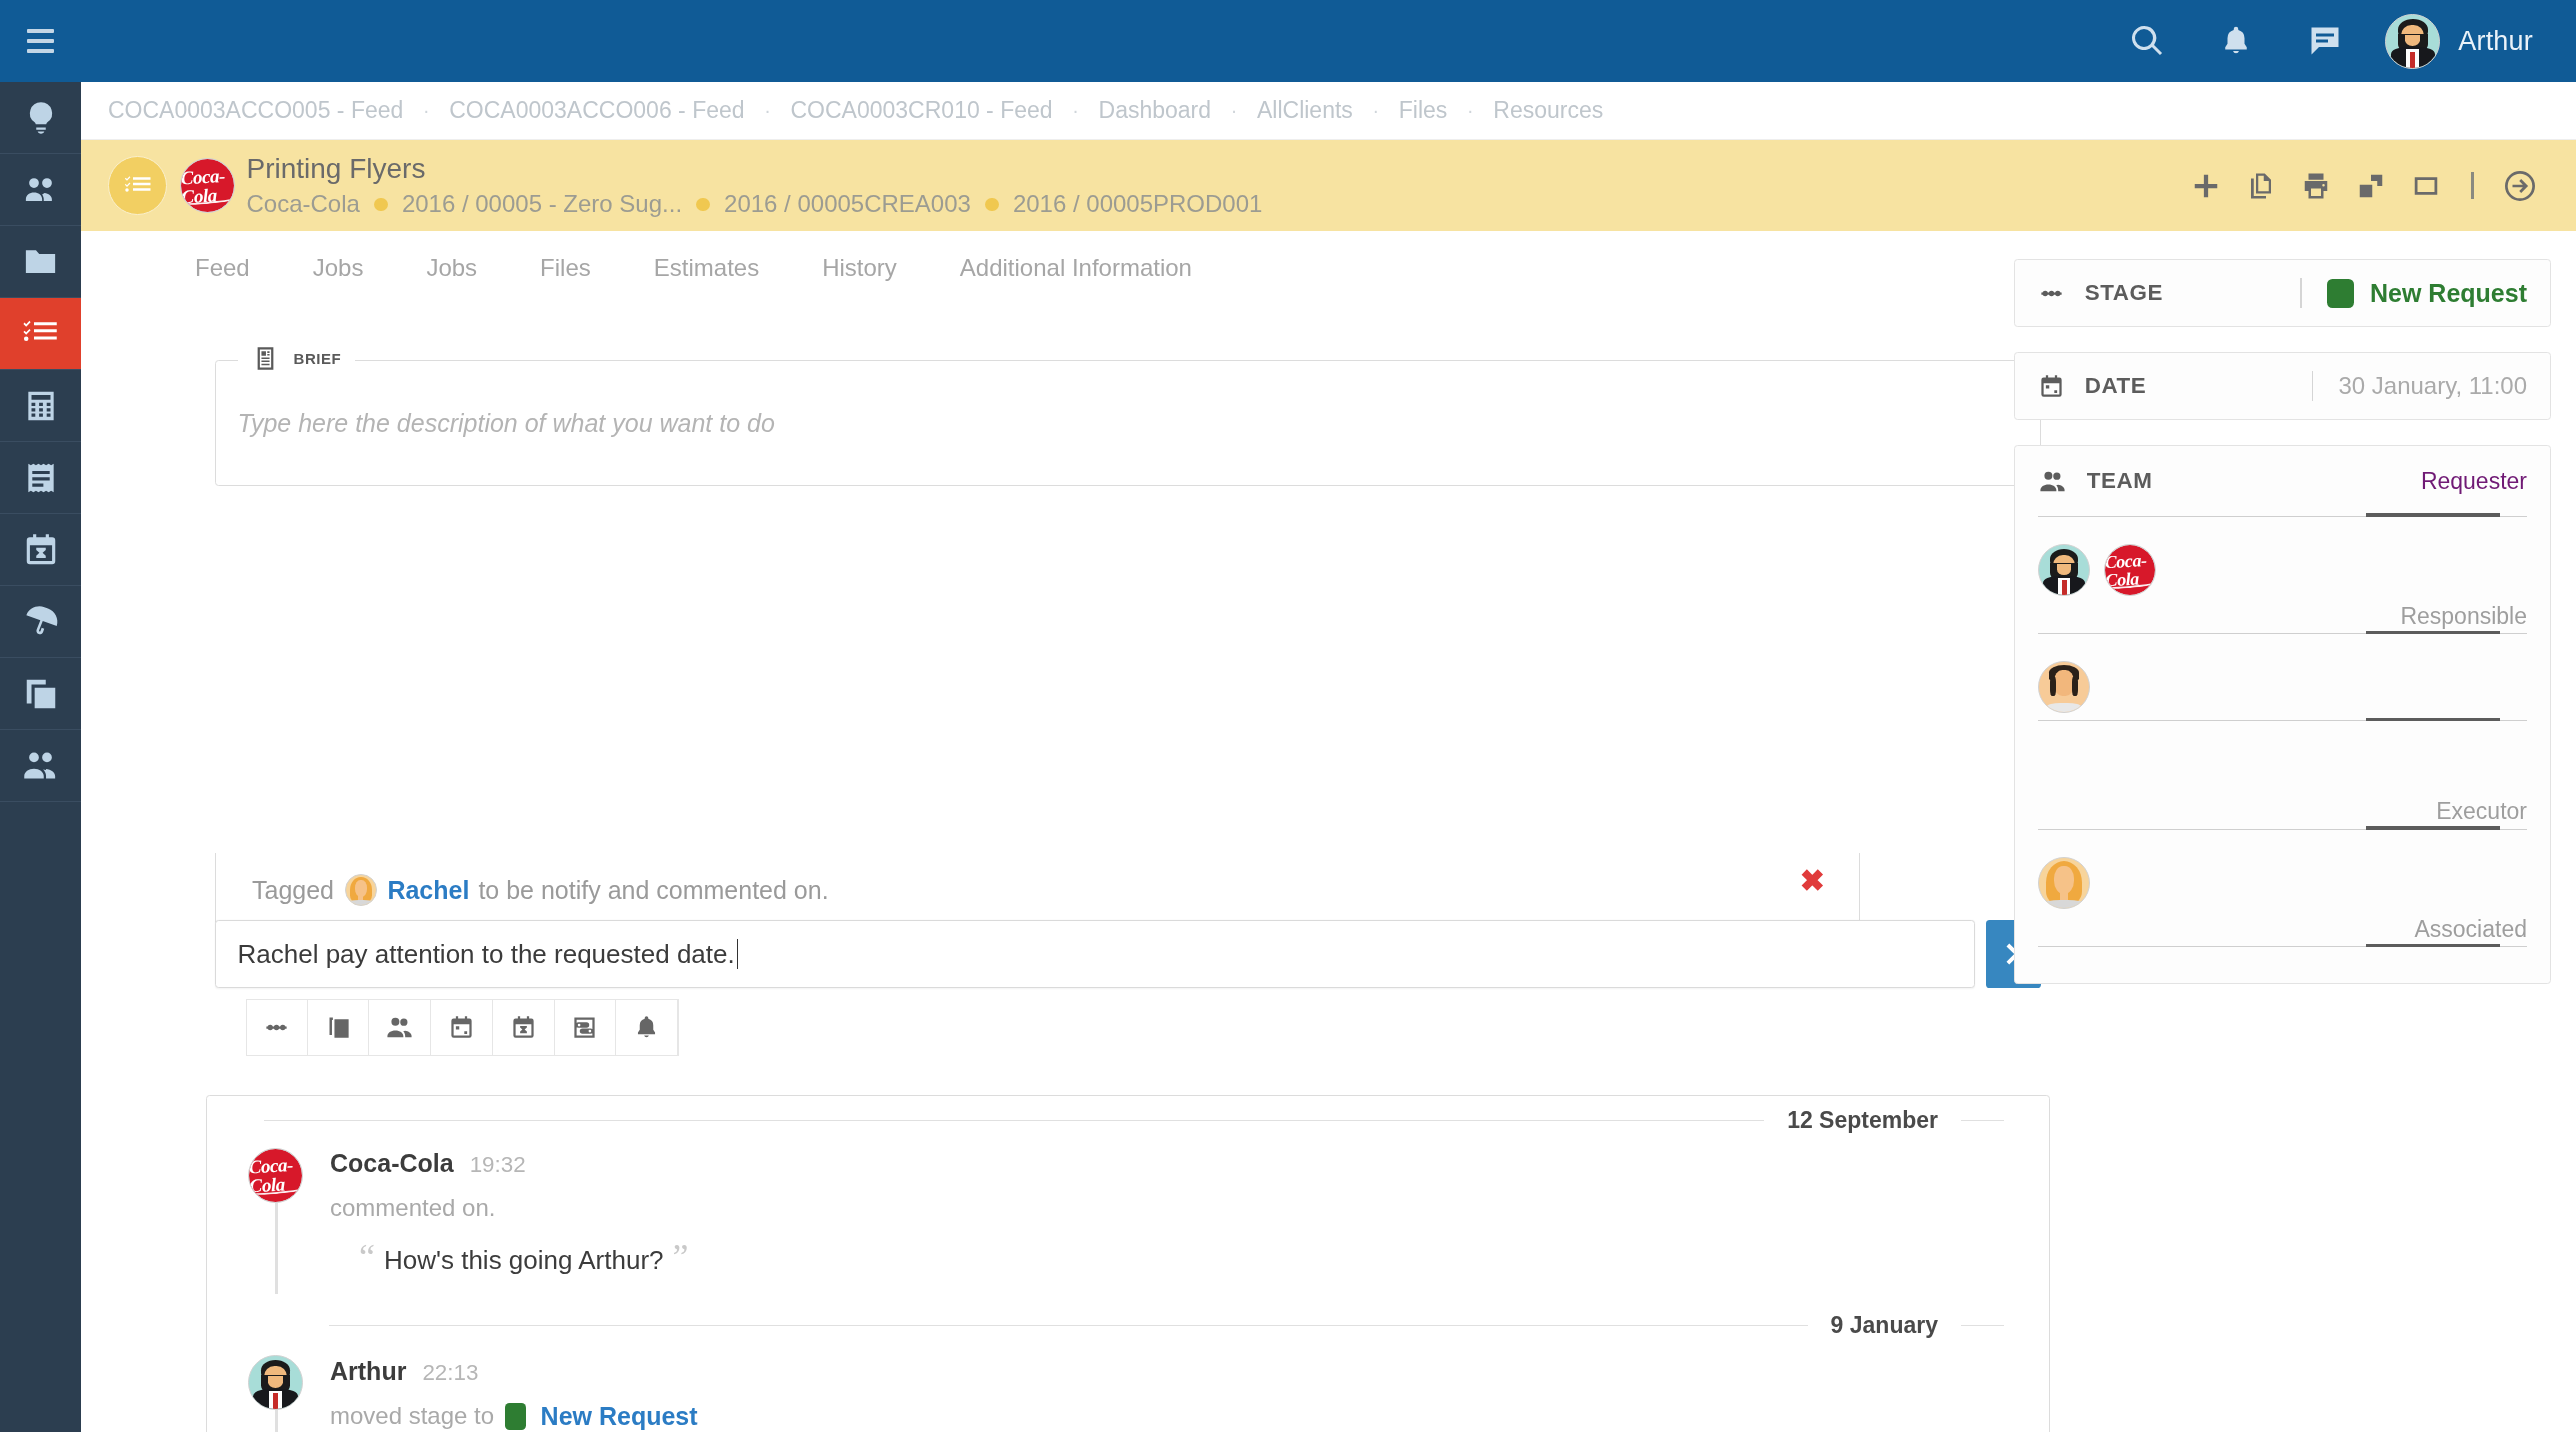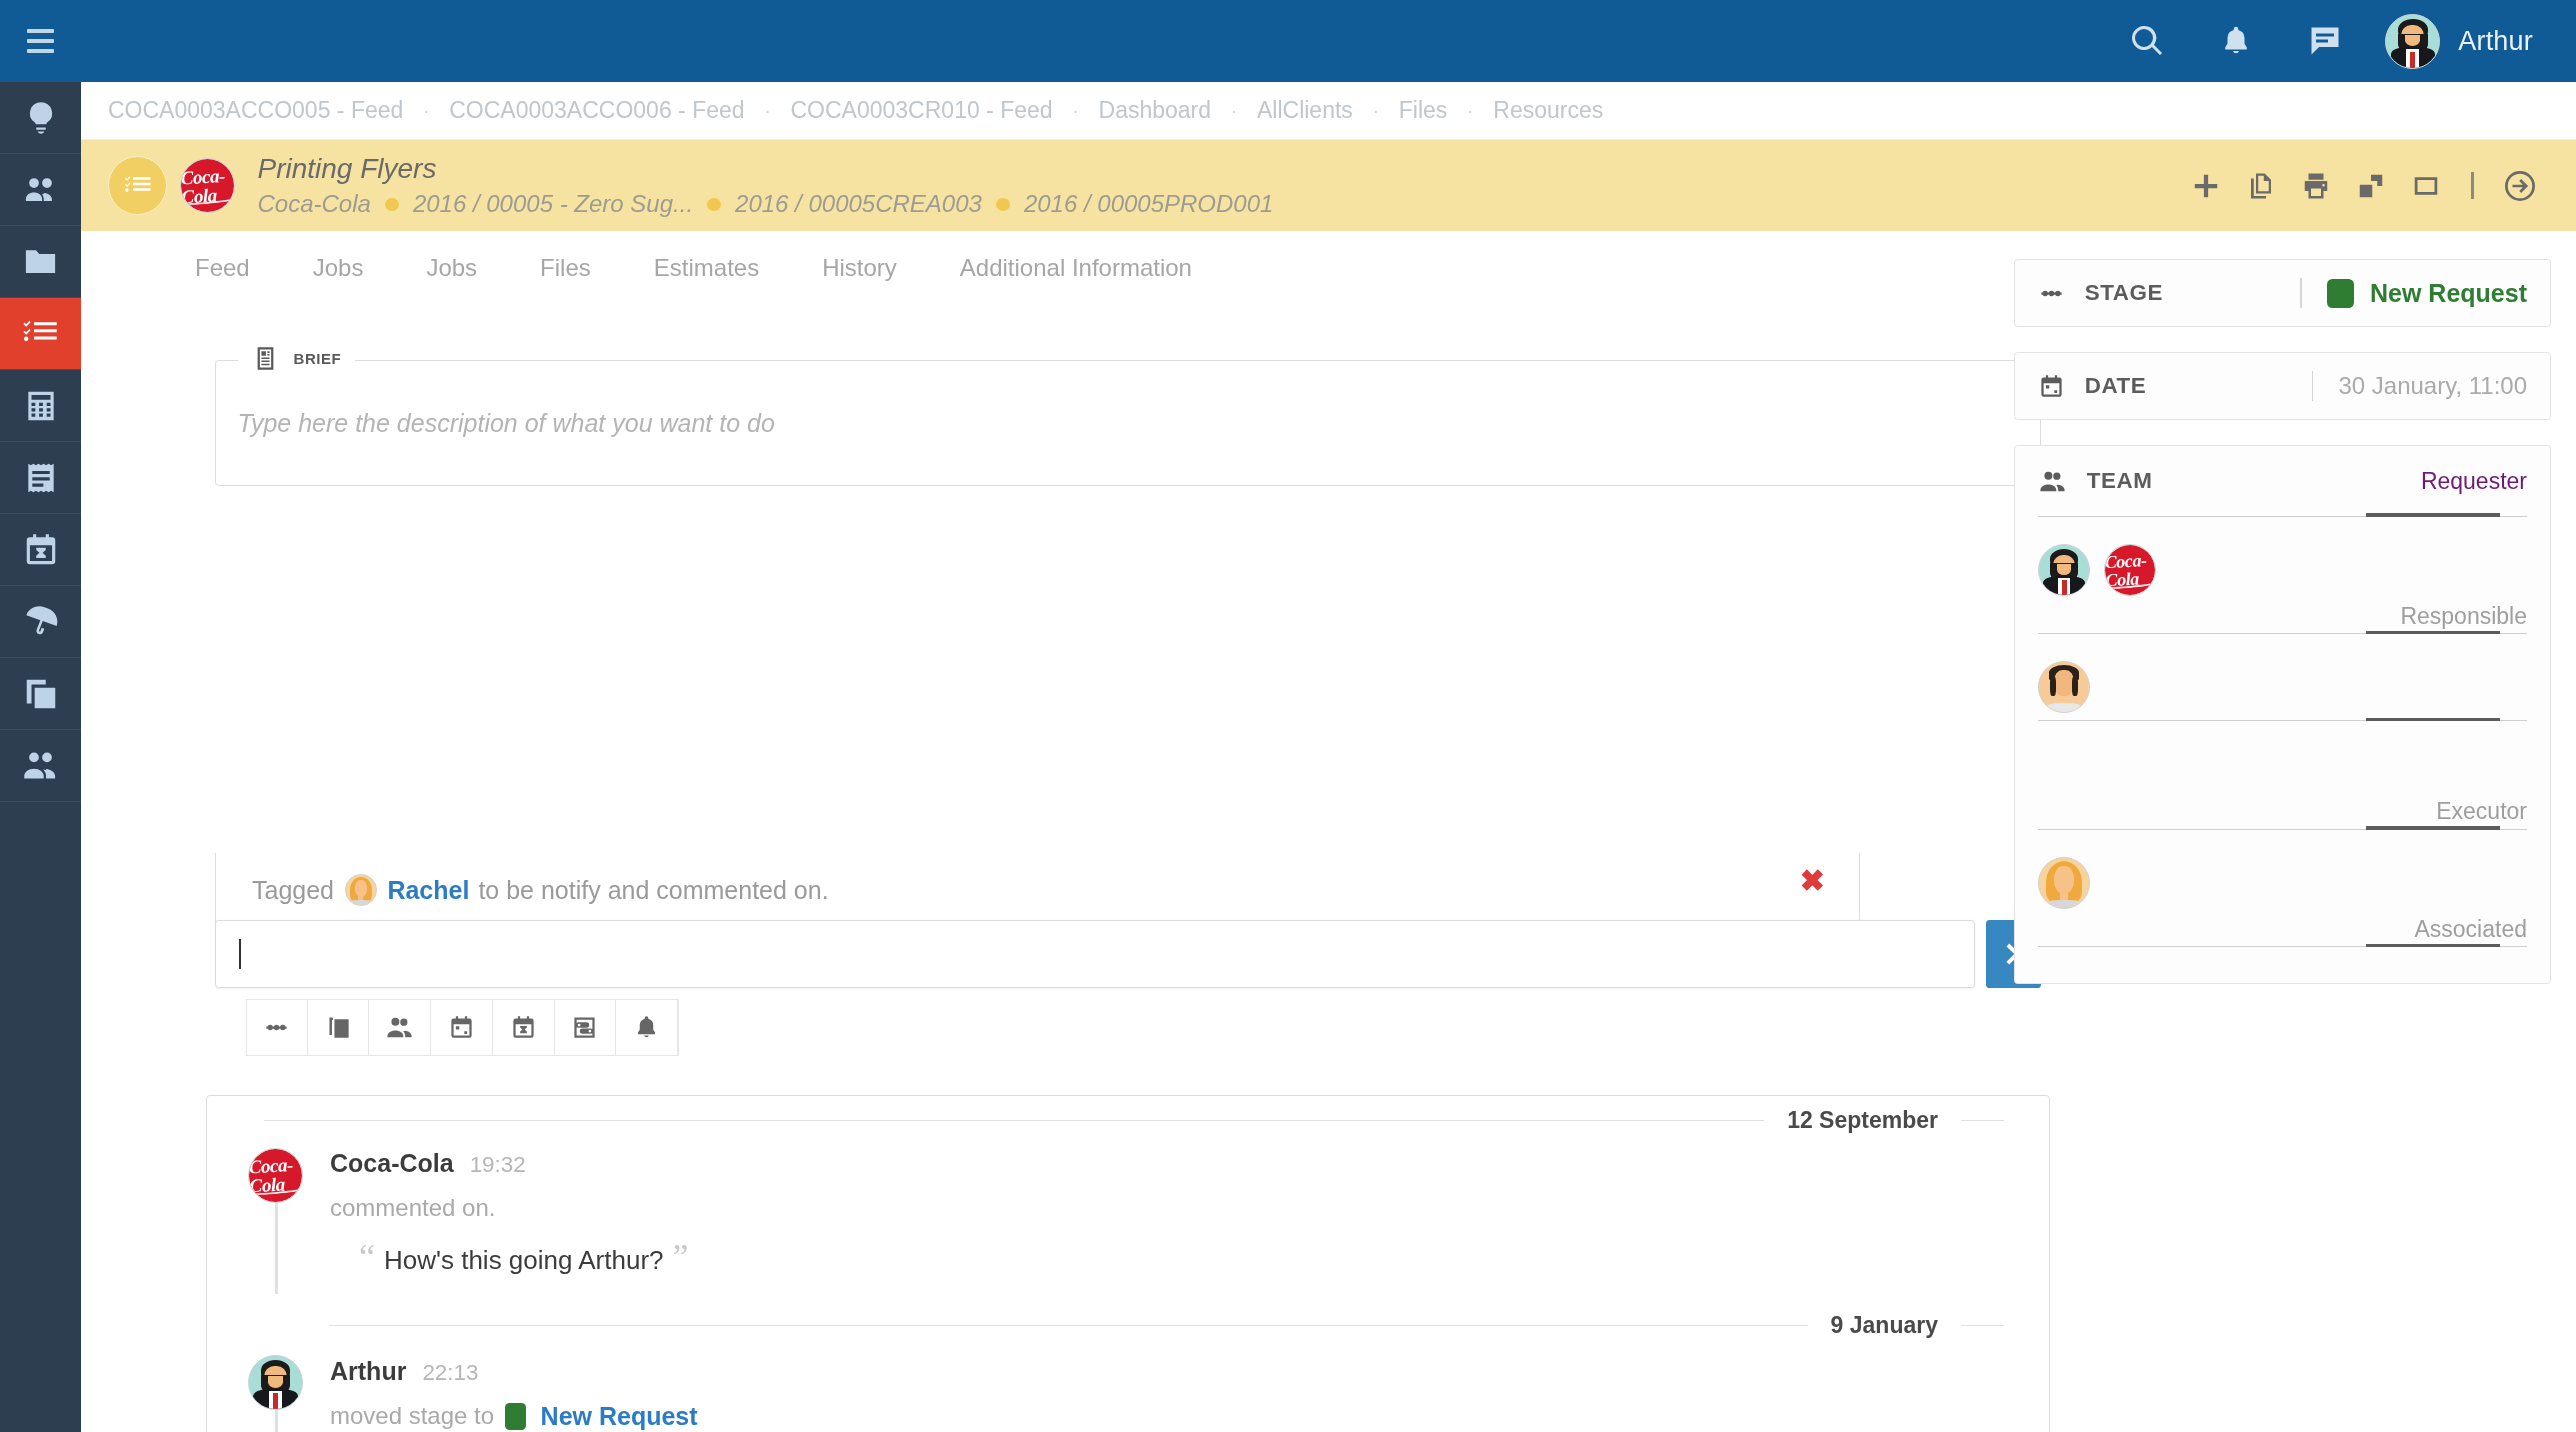--- a/index.html
+++ b/index.html
@@ -103,21 +103,21 @@
     position:absolute; left:81px; top:140px; width:2496px; height:91px;
     background:#f7e3a1; display:flex; align-items:center; padding:0 30px 0 27px;
   }
   #yb-listicon {
     width:59px; height:59px; border-radius:50%; background:#f2cf62;
     display:flex; align-items:center; justify-content:center; flex:none; cursor:pointer;
     border:1.8px solid #faf0cd;
   }
   #yb-listicon svg { fill:#fff; }
   #yb-coke { width:55px; height:55px; margin-left:12.5px; }
-  #yb-text { margin-left:23px;font-style:italic; }
+  #yb-text { margin-left:12px; }
   #yb-title { font-size:28px; color:#6a6a6a; font-weight:400; line-height:1.15; }
   #yb-sub { font-size:24px; color:#9c9c92; display:flex; align-items:center; gap:0; margin-top:5.4px; white-space:nowrap;}
   .yb-bullet { width:13.4px; height:13.4px; border-radius:50%; background:#f0c850; display:inline-block; margin:0 14.3px;}
   #yb-actions { margin-left:auto; display:flex; align-items:center; gap:0; }
   .yb-act { width:55px; height:55px; display:flex; align-items:center; justify-content:center; cursor:pointer;}
   .yb-act svg { fill:#6a6a6a; }
   .yb-sep { width:2.7px; height:27px; background:#8a8a80; margin:0 18px; }
 
   
   #tabs {
@@ -446,20 +446,21 @@
           <span class="body"></span>
       </span>
       <span id="tagged-name">Rachel</span>
       <span>to be notify and commented on.</span>
     </div>
     <div id="tag-close">✖</div>
   </div>
 
   <div id="reply-row">
     <div id="reply-input">
+      <span>Rachel pay attention to the requested date.</span>
       <span id="caret"></span>
     </div>
     <div id="send-btn">
       <svg width="30" height="30" viewBox="0 0 24 24">
           <path d="M8.2 3.6L6 5.9l6.2 6.1L6 18.1l2.2 2.3 8.5-8.4-8.5-8.4z"></path>
         </svg>
     </div>
   </div>
 
   <div id="ctrl-bar">

